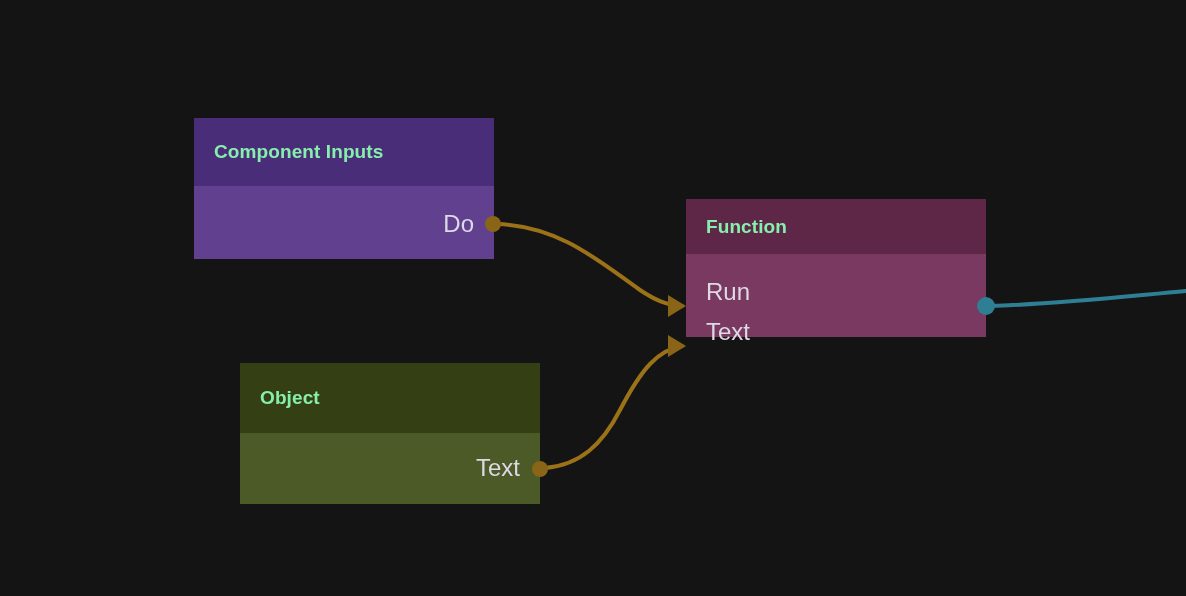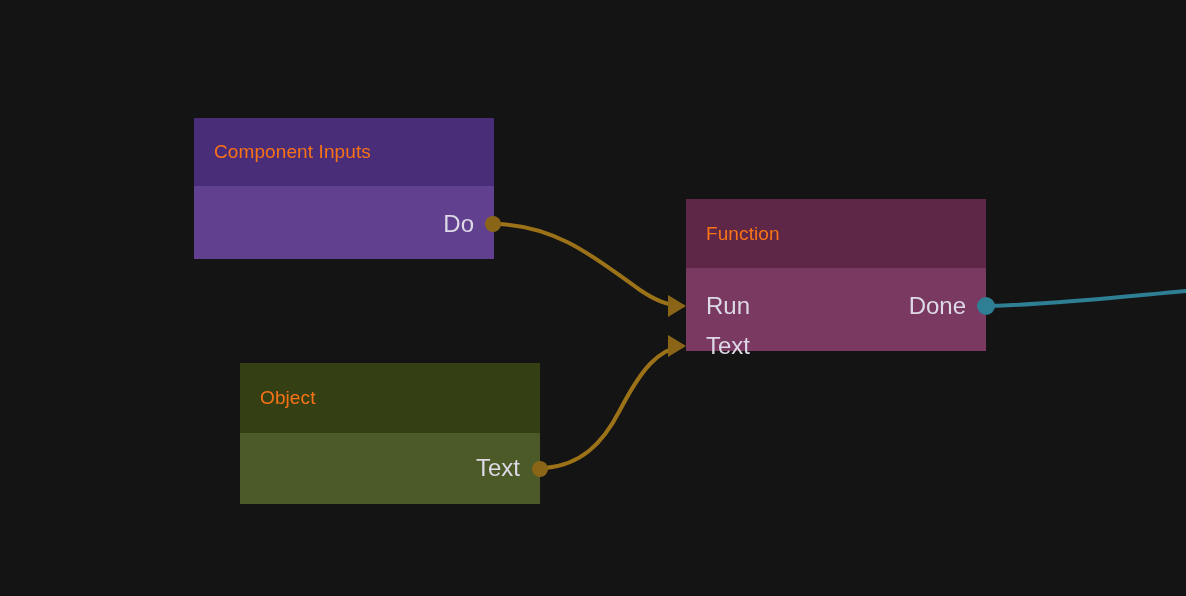--- a/index.html
+++ b/index.html
@@ -43,22 +43,22 @@
 
   .node-header {
     box-sizing: border-box;
     display: flex;
     align-items: center;
     padding: 0 20px;
   }
 
   .node-title {
     font-size: 19px;
-    font-weight: normal;
-    color: #f97316;
+    font-weight: bold;
+    color: #86efac;
     letter-spacing: 0.1px;
     white-space: nowrap;
   }
 
   .node-body {
     box-sizing: border-box;
     position: relative;
   }
 
   .port-row {
@@ -127,32 +127,29 @@
       <span class="node-title">Component Inputs</span>
     </div>
     <div class="node-body" style="height: 73px; background: rgb(97, 65, 143);">
       <div class="port-row out" id="n0-out0" style="top: 26px;">
         <span class="port-label">Do</span>
       </div>
     </div>
   </div>
 
   <div class="node node-function" id="node1" style="left: 686px; top: 199px; width: 300px; height: 182px;">
-    <div class="node-header" style="height: 69px; background: rgb(94, 39, 71);">
+    <div class="node-header" style="height: 55px; background: rgb(94, 39, 71);">
       <span class="node-title">Function</span>
     </div>
     <div class="node-body" style="height: 83px; background: rgb(122, 57, 97);">
       <div class="port-row in" id="n1-in0" style="top: 26px;">
         <span class="port-label">Run</span>
       </div>
       <div class="port-row in" id="n1-in1" style="top: 66px;">
         <span class="port-label">Text</span>
-      </div>
-      <div class="port-row out" id="n1-out0" style="top: 26px;">
-        <span class="port-label">Done</span>
       </div>
     </div>
   </div>
 
   <div class="node node-object" id="node2" style="left: 240px; top: 363px; width: 300px; height: 142px;">
     <div class="node-header" style="height: 70px; background: rgb(52, 64, 20);">
       <span class="node-title">Object</span>
     </div>
     <div class="node-body" style="height: 71px; background: rgb(76, 90, 39);">
       <div class="port-row out" id="n2-out0" style="top: 23px;">

